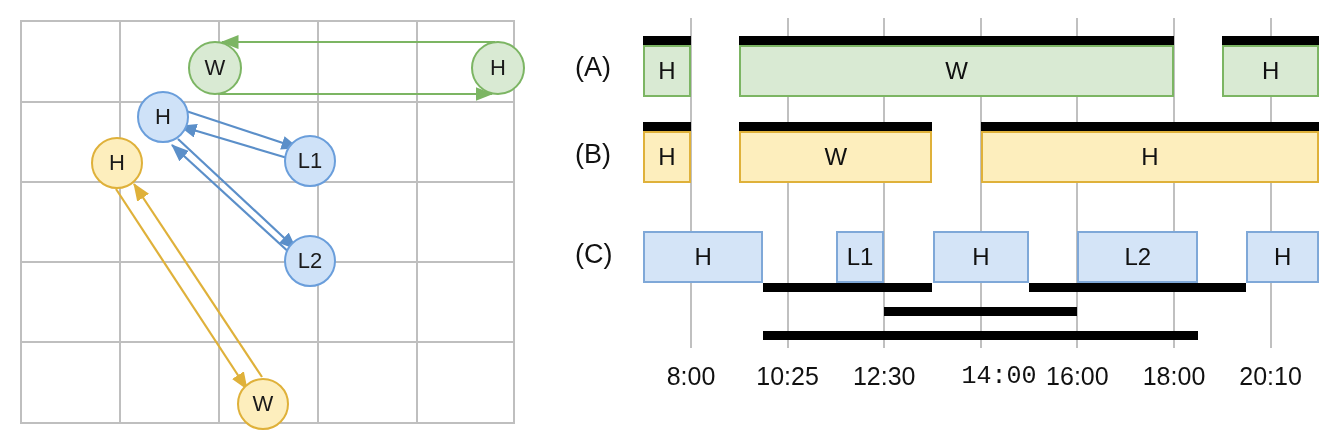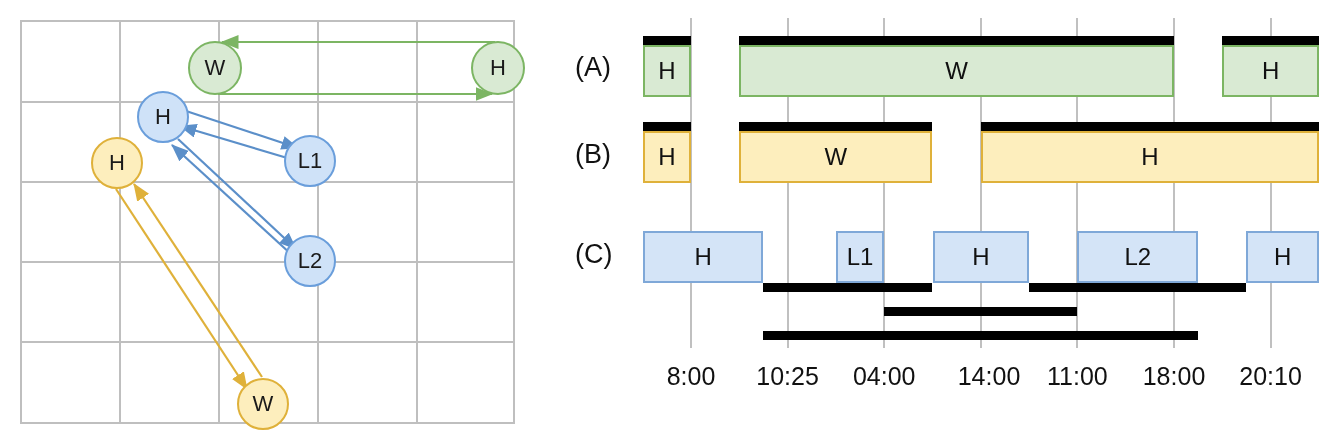--- a/index.html
+++ b/index.html
@@ -164,21 +164,21 @@
         <div class="task blue" style="left: 517.4px; width: 120.75px; top: 231px;">
           <span>L2</span>
         </div>
         <div class="task blue" style="left: 686.45px; width: 72.45px; top: 231px;">
           <span>H</span>
         </div>
       </div>
     <div id="ticks-layer">
         <div class="ticklabel" style="left: 131px; top: 362px; text-align: center;">8:00</div>
         <div class="ticklabel" style="left: 227.6px; top: 362px;">10:25</div>
-        <div class="ticklabel" style="left: 324.2px; top: 362px;">04:00</div>
-        <div class="ticklabel" style="left: 429px; top: 362px;">14:00</div>
-        <div class="ticklabel" style="left: 517.4px; top: 362px;">11:00</div>
+        <div class="ticklabel" style="left: 324.2px; top: 362px;">12:30</div>
+        <div class="ticklabel" style="left: 439px; top: 362px; font-family: Liberation Mono, monospace;">14:00</div>
+        <div class="ticklabel" style="left: 517.4px; top: 362px;">16:00</div>
         <div class="ticklabel" style="left: 614px; top: 362px;">18:00</div>
         <div class="ticklabel" style="left: 710.6px; top: 362px;">20:10</div>
       </div>
   </div>
 
 </div>
 
 </body></html>

